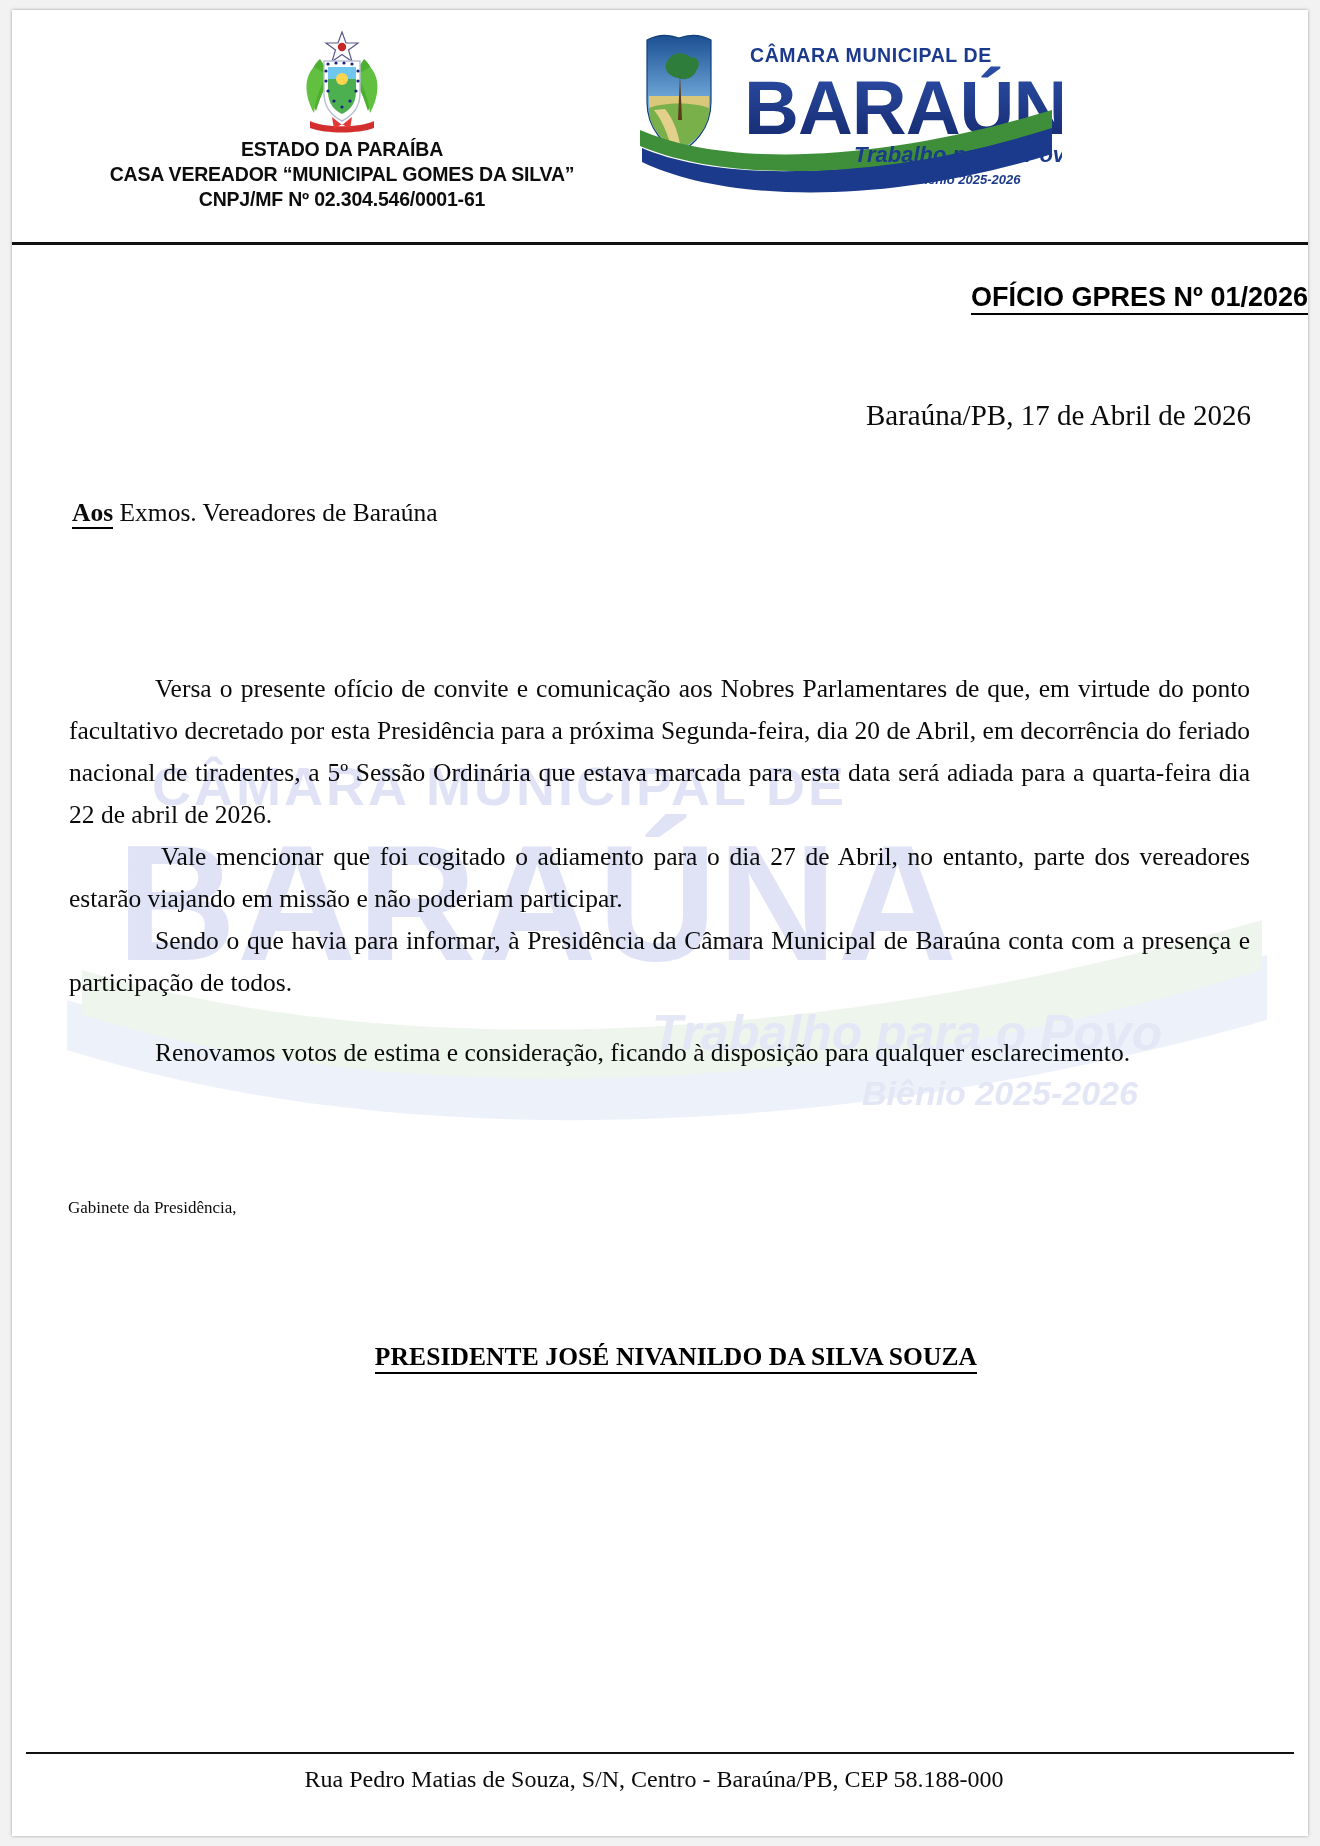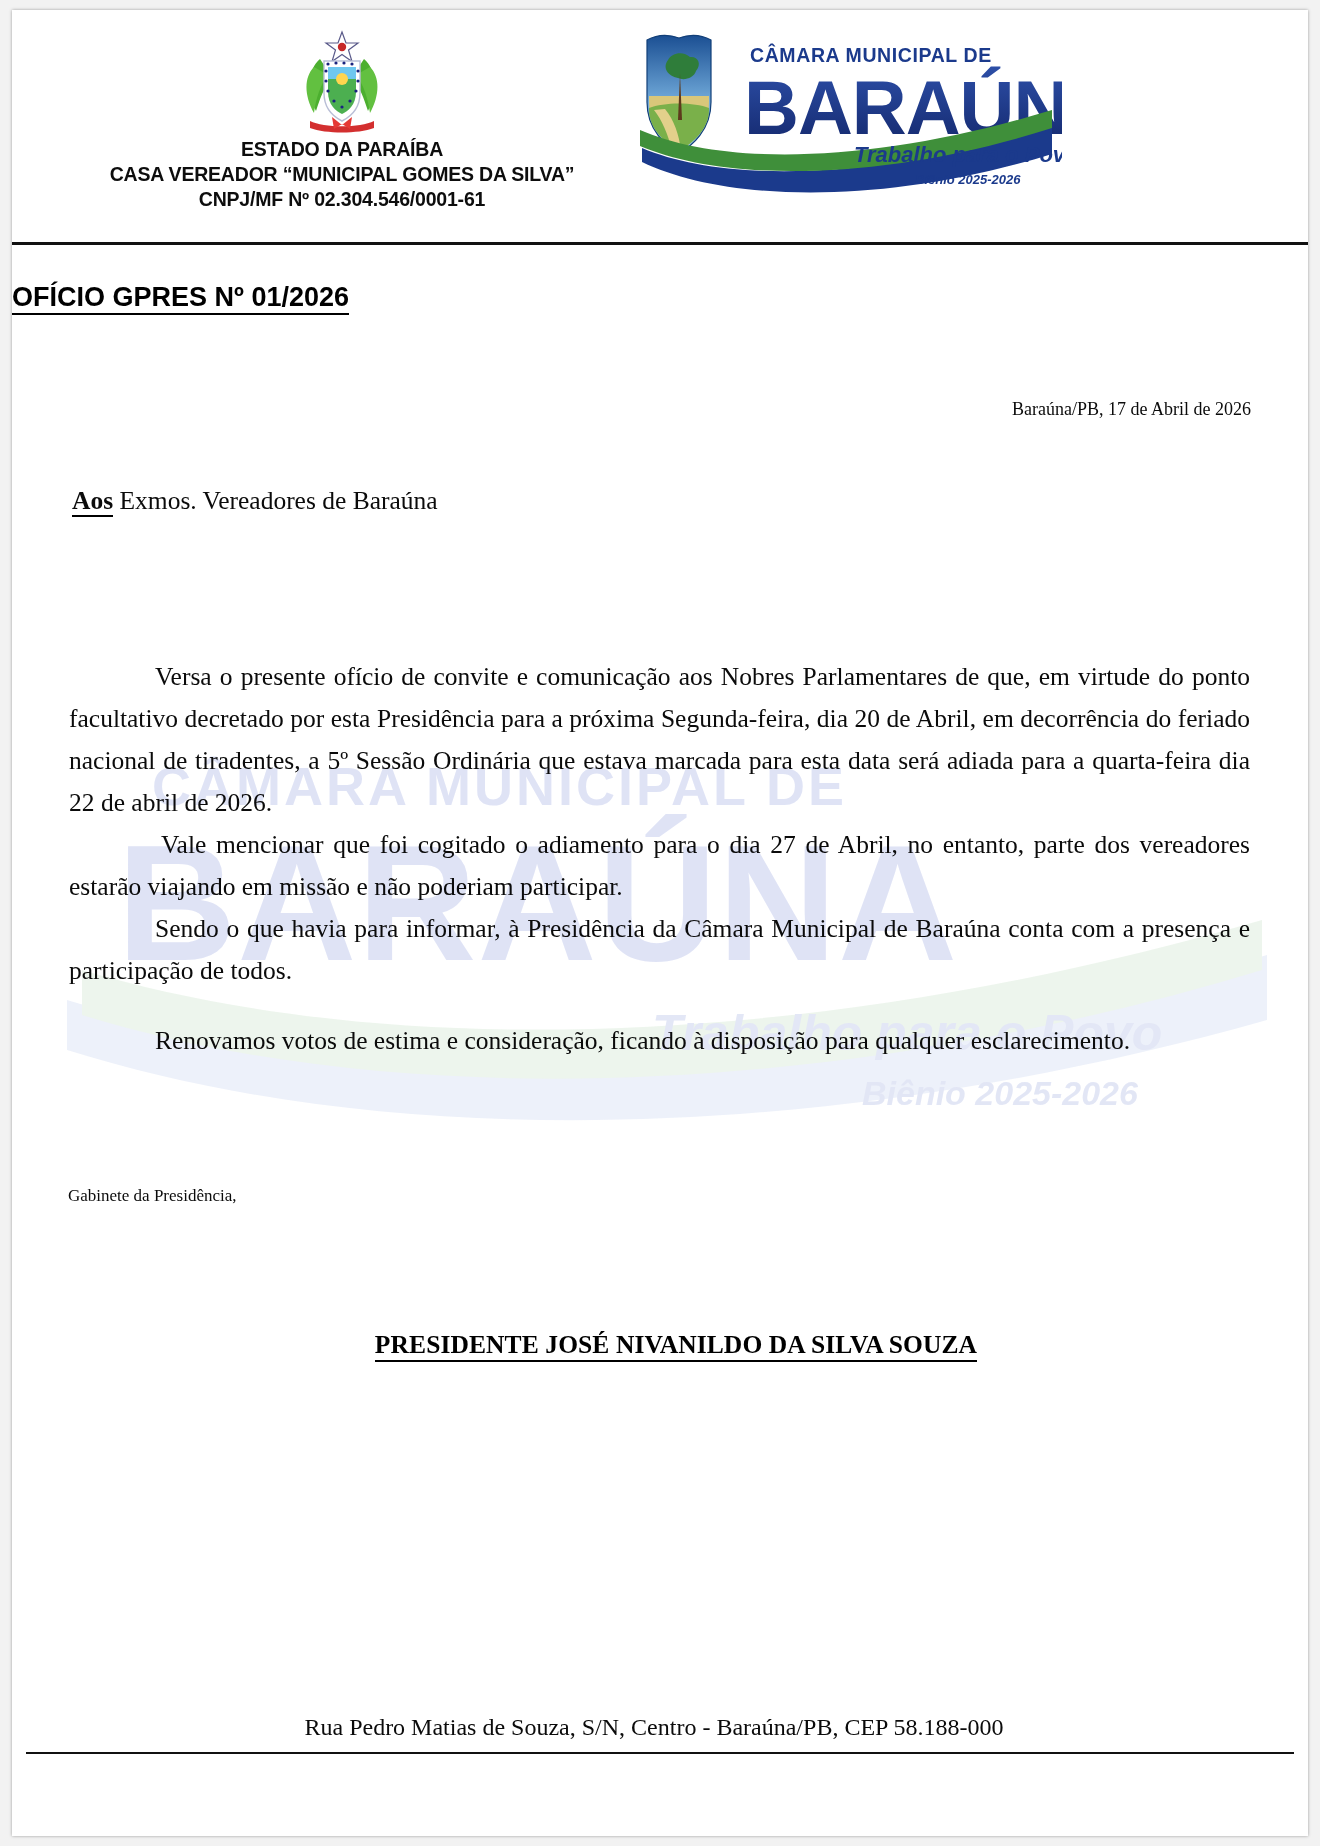--- a/index.html
+++ b/index.html
@@ -85,36 +85,36 @@
   .content {
     position: absolute;
     left: 0;
     top: 236px;
     width: 1296px;
     z-index: 1;
   }
 
   .doc-title {
     margin-top: 36px;
-    text-align: left;
+    text-align: right;
     font-family: "Liberation Sans", "DejaVu Sans", sans-serif;
     font-weight: bold;
     font-size: 27px;
     color: #000;
   }
   .doc-title span {
     border-bottom: 2px solid #000;
     padding-bottom: 1px;
   }
 
   .date-line {
     margin-top: 86px;
     padding-right: 57px;
     text-align: right;
-    font-size: 18px;
+    font-size: 29px;
     color: #0b0b0b;
   }
 
   .addressee {
     margin-top: 66px;
     padding-left: 60px;
     font-size: 25.5px;
     color: #0b0b0b;
   }
   .addressee b {
@@ -163,21 +163,21 @@
     left: 14px;
     top: 1742px;
     width: 1268px;
     height: 0;
     border-top: 2px solid #111;
     z-index: 2;
   }
   .footer {
     position: absolute;
     left: 0;
-    top: 1704px;
+    top: 1756px;
     width: 1284px;
     text-align: center;
     font-size: 24px;
     color: #0b0b0b;
     z-index: 2;
   }
 </style>
 </head>
 <body>
 

